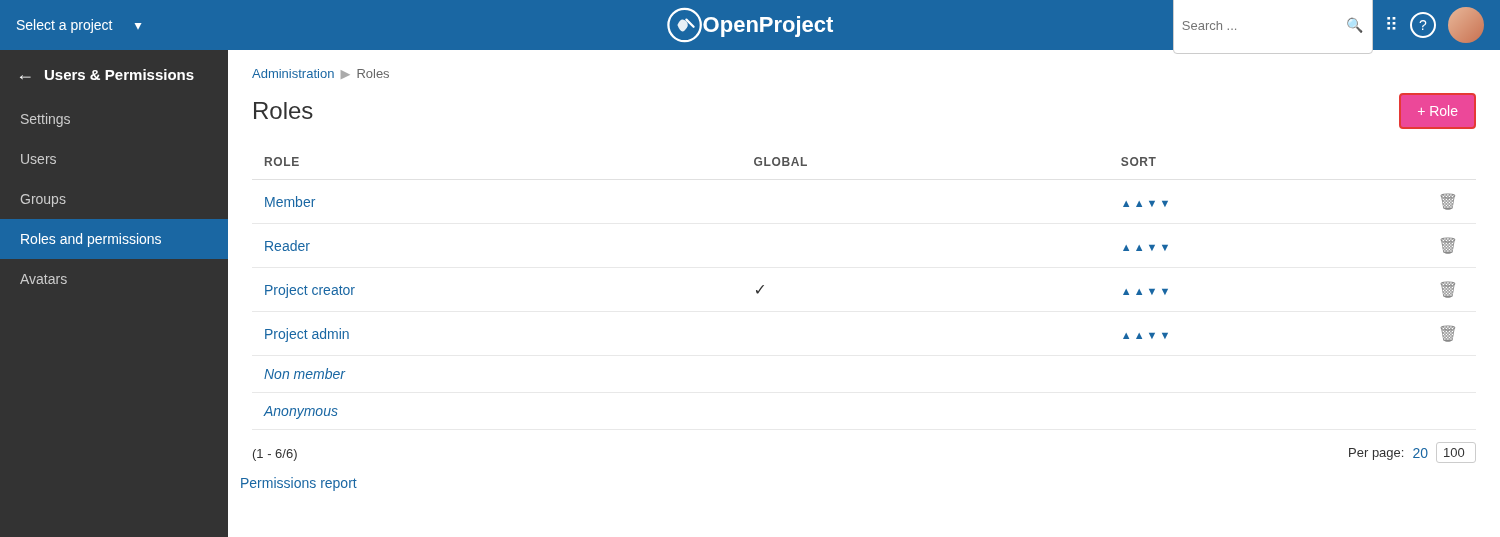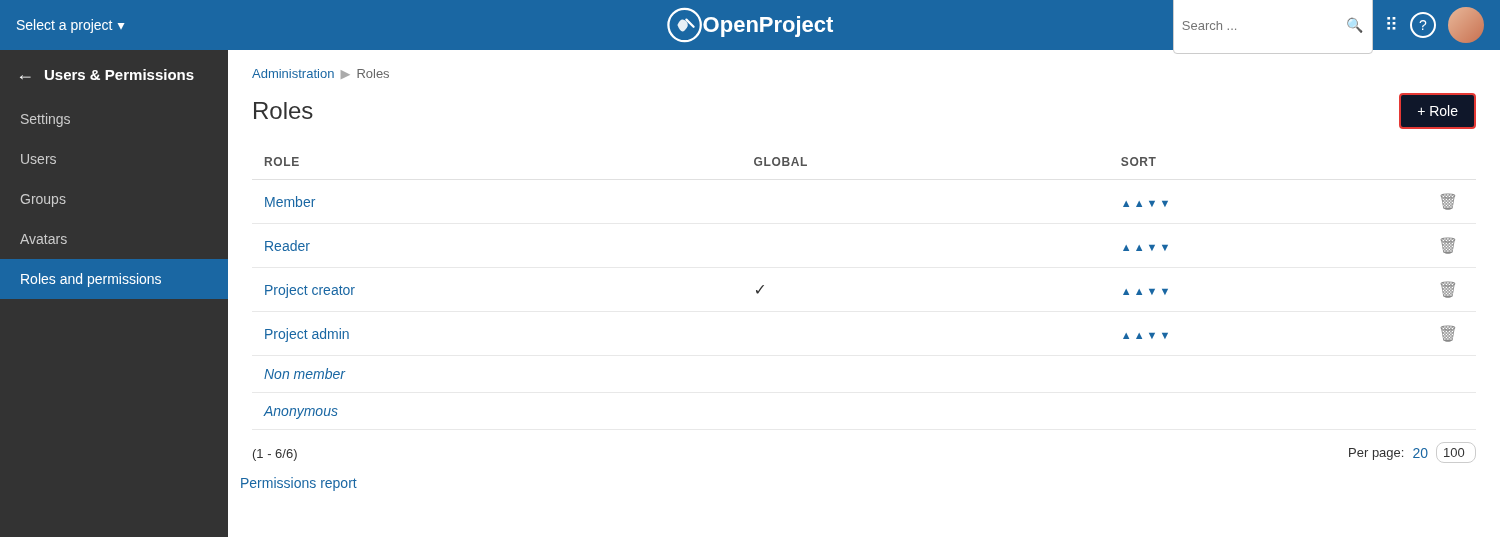--- a/index.html
+++ b/index.html
@@ -10,21 +10,21 @@
       background: #1a67a3;
       height: 50px;
       display: flex;
       align-items: center;
       padding: 0 16px;
       position: relative;
     }
     .topnav-left {
       display: flex;
       align-items: center;
-      gap: 5px;
+      gap: 22px;
       color: #fff;
       font-size: 14px;
       cursor: pointer;
     }
     .topnav-center {
       position: absolute;
       left: 50%;
       transform: translateX(-50%);
       display: flex;
       align-items: center;
@@ -168,21 +168,21 @@
       display: flex;
       align-items: center;
       justify-content: space-between;
     }
     .page-title {
       font-size: 24px;
       font-weight: 400;
       color: #333;
     }
     .add-role-btn {
-      background: #0f172a;
+      background: #ec4899;
       color: #fff;
       border: 2px solid #e53935;
       border-radius: 4px;
       padding: 8px 16px;
       font-size: 14px;
       cursor: pointer;
       display: flex;
       align-items: center;
       gap: 6px;
       font-weight: 500;
@@ -315,22 +315,22 @@
 
   <aside class="sidebar">
     <div class="sidebar-back">
       <span class="sidebar-back-arrow">←</span>
       <span>Users &amp; Permissions</span>
     </div>
     <nav class="sidebar-nav">
       <a class="sidebar-item">Settings</a>
       <a class="sidebar-item">Users</a>
       <a class="sidebar-item">Groups</a>
+      <a class="sidebar-item active">Roles and permissions</a>
       <a class="sidebar-item">Avatars</a>
-      <a class="sidebar-item active">Roles and permissions</a>
     </nav>
   </aside>
 
   <main class="main">
 
     <div class="breadcrumb">
       <a href="#">Administration</a>
       <span class="breadcrumb-sep">▶</span>
       <span>Roles</span>
     </div>
@@ -411,21 +411,21 @@
       </table>
     </div>
 
     <div class="table-footer">
       <div>
         <span class="pagination-info">(1 - 6/6)</span>
       </div>
     <div style="position: static; right: 24px; bottom: 16px; display: flex; align-items: center; gap: 8px; margin-left: auto;">
       <span style="font-size:13px;color:#333;">Per page:</span>
       <span class="per-page-num">20</span>
-      <input type="text" class="per-page-box" style="width: 40px; border-radius: 8px;" value="100">
+      <input type="text" class="per-page-box" style="width: 40px;" value="100">
     </div>
       </div>
 
     <div style="padding: 0 12px 16px;">
       <a href="#" class="permissions-link">Permissions report</a>
     </div>
 
   </main>
 </div>
 

